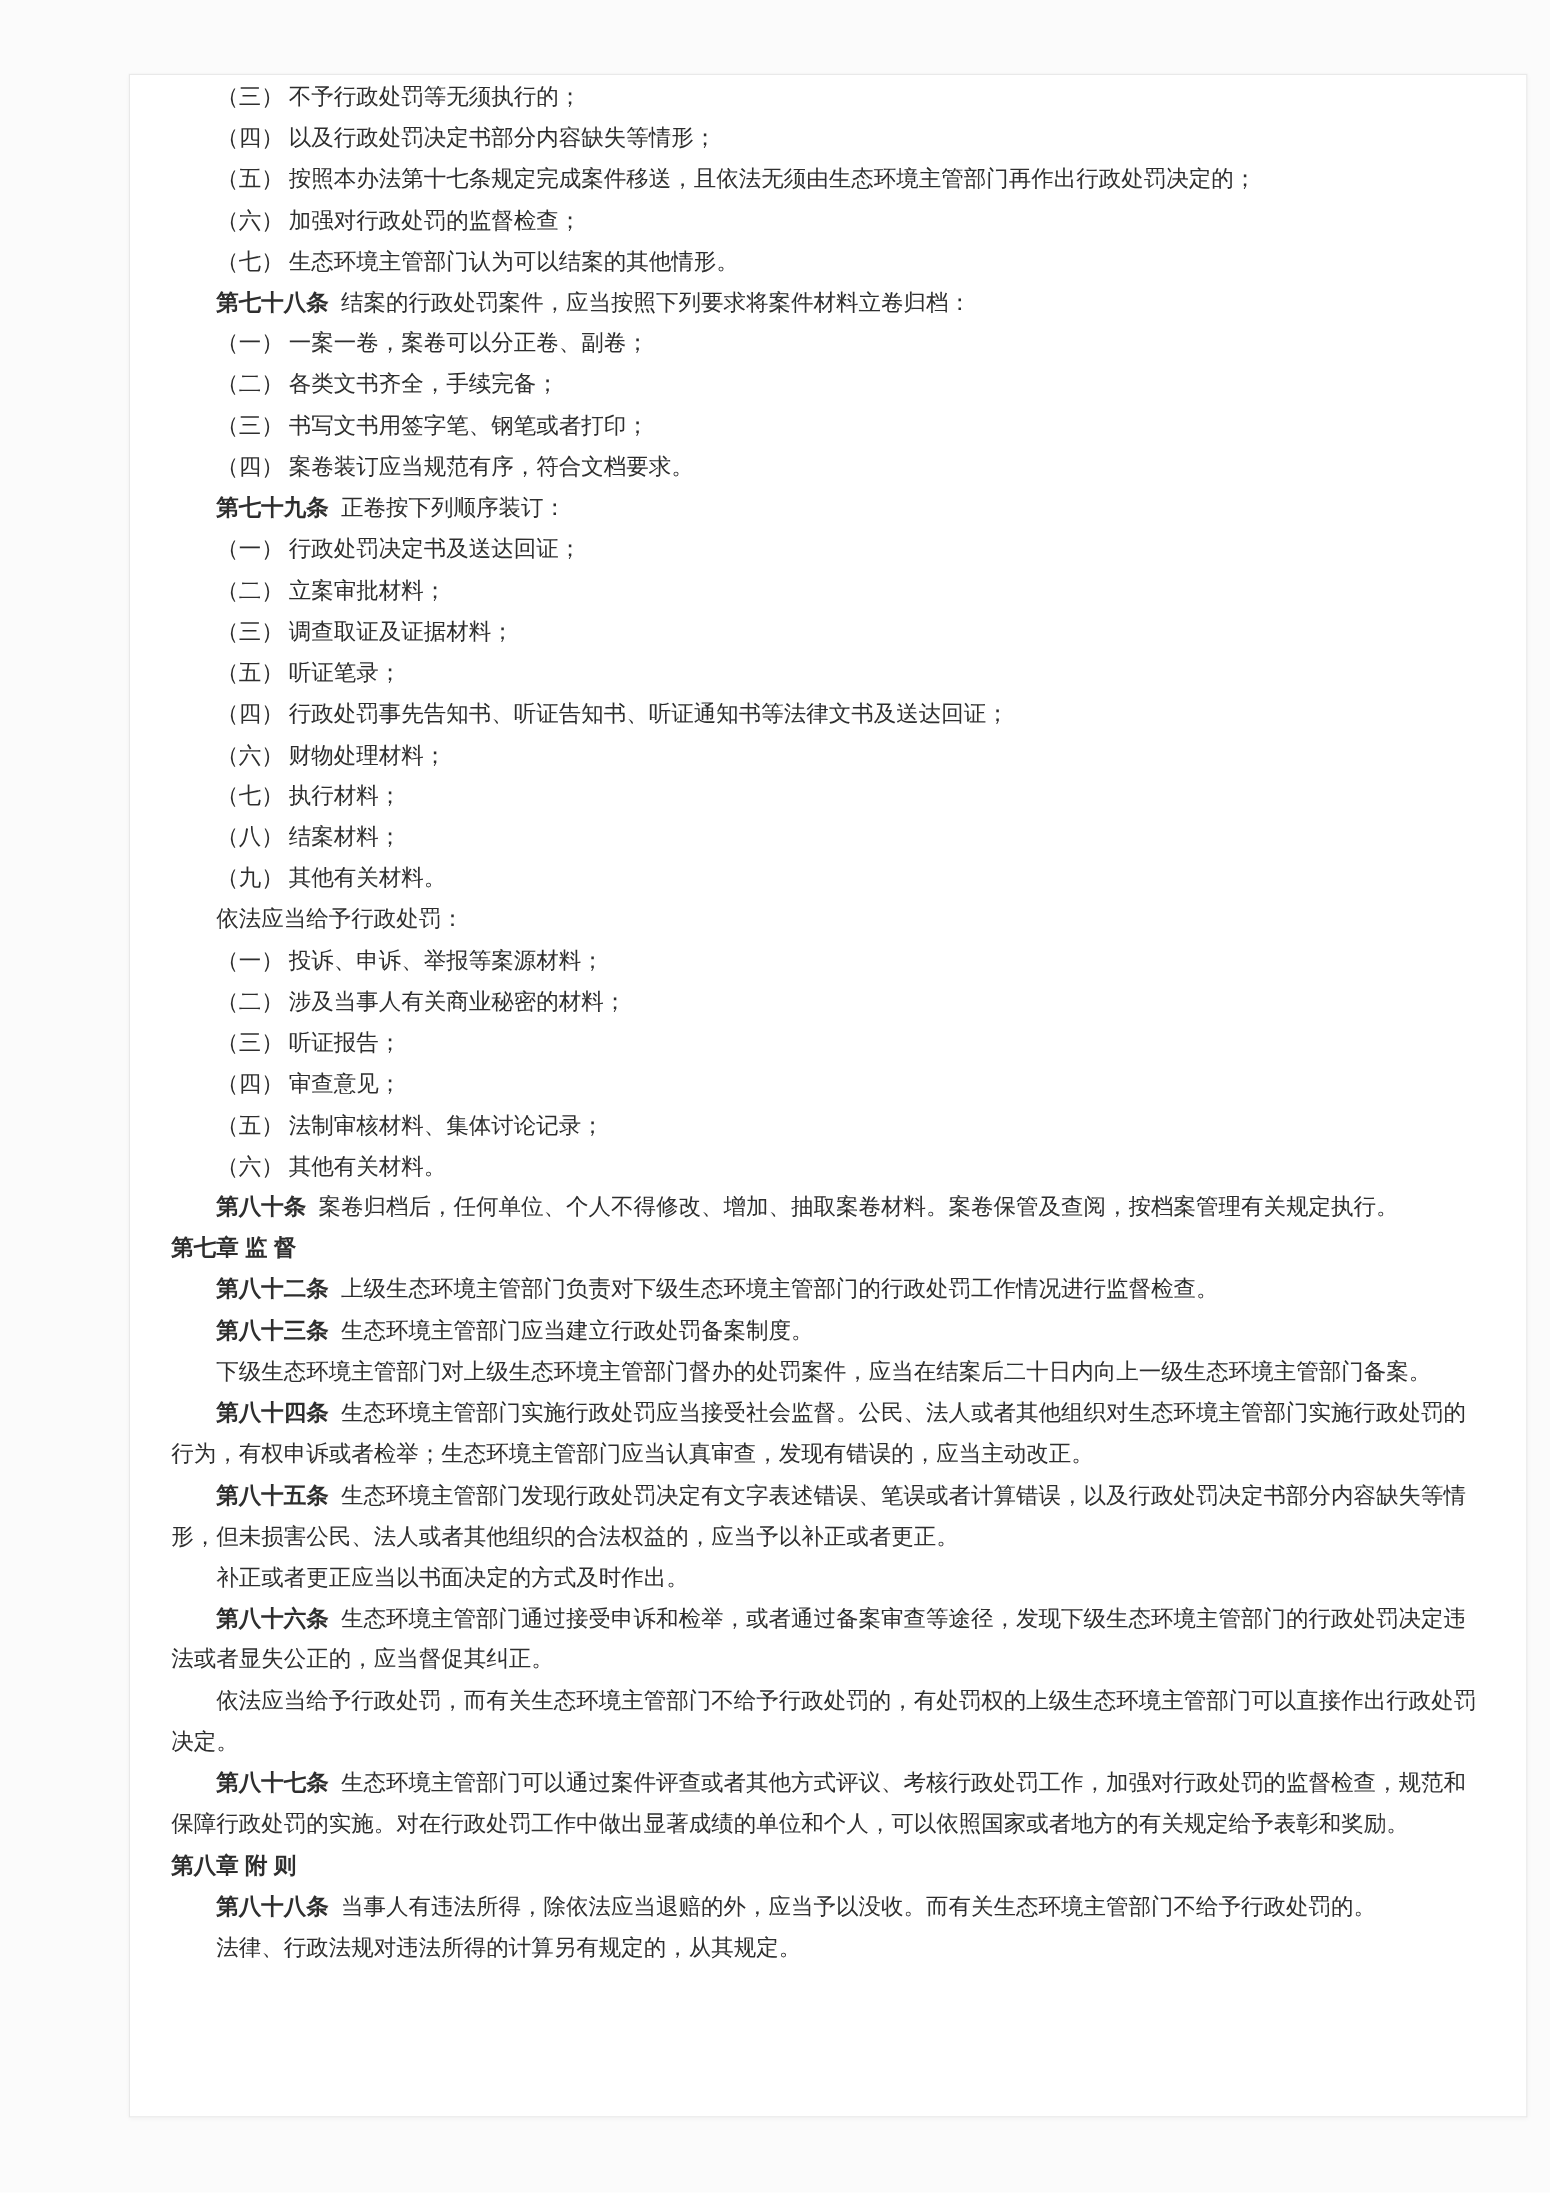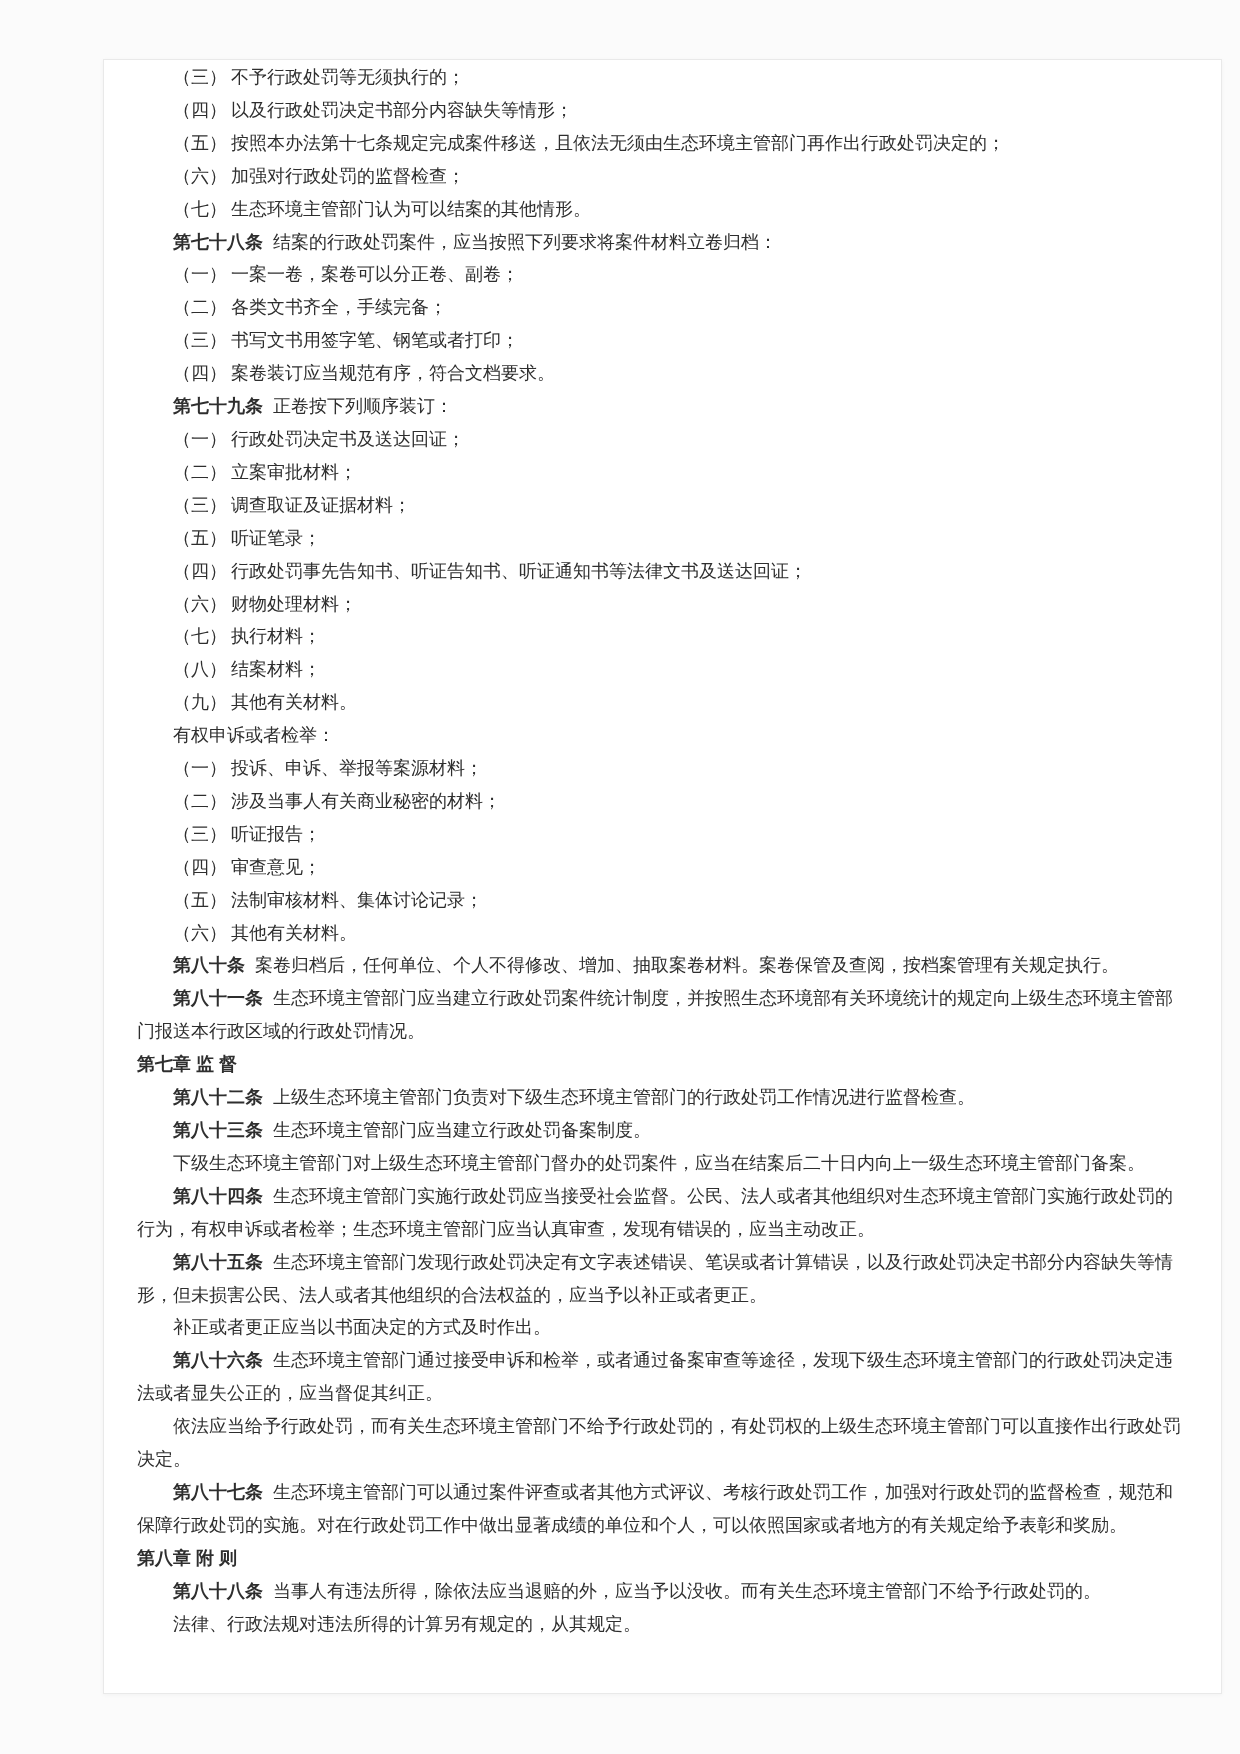--- a/index.html
+++ b/index.html
@@ -75,29 +75,28 @@
       <p><span class="num">第七十九条</span><span>正卷按下列顺序装订：</span></p>
       <p><span class="marker">（一）</span><span>行政处罚决定书及送达回证；</span></p>
       <p><span class="marker">（二）</span><span>立案审批材料；</span></p>
       <p><span class="marker">（三）</span><span>调查取证及证据材料；</span></p>
       <p><span class="marker">（五）</span><span>听证笔录；</span></p>
       <p><span class="marker">（四）</span><span>行政处罚事先告知书、听证告知书、听证通知书等法律文书及送达回证；</span></p>
       <p><span class="marker">（六）</span><span>财物处理材料；</span></p>
       <p><span class="marker">（七）</span><span>执行材料；</span></p>
       <p><span class="marker">（八）</span><span>结案材料；</span></p>
       <p><span class="marker">（九）</span><span>其他有关材料。</span></p>
-      <p>有权申诉或者检举：</p>
+      <p>依法应当给予行政处罚：</p>
       <p><span class="marker">（一）</span><span>投诉、申诉、举报等案源材料；</span></p>
       <p><span class="marker">（二）</span><span>涉及当事人有关商业秘密的材料；</span></p>
       <p><span class="marker">（三）</span><span>听证报告；</span></p>
       <p><span class="marker">（四）</span><span>审查意见；</span></p>
       <p><span class="marker">（五）</span><span>法制审核材料、集体讨论记录；</span></p>
       <p><span class="marker">（六）</span><span>其他有关材料。</span></p>
       <p><span class="num">第八十条</span><span>案卷归档后，任何单位、个人不得修改、增加、抽取案卷材料。案卷保管及查阅，按档案管理有关规定执行。</span></p>
-      <p><span class="num">第八十一条</span><span>生态环境主管部门应当建立行政处罚案件统计制度，并按照生态环境部有关环境统计的规定向上级生态环境主管部门报送本行政区域的行政处罚情况。</span></p>
       <p class="chapter">第七章 监 督</p>
       <p><span class="num">第八十二条</span><span>上级生态环境主管部门负责对下级生态环境主管部门的行政处罚工作情况进行监督检查。</span></p>
       <p><span class="num">第八十三条</span><span>生态环境主管部门应当建立行政处罚备案制度。</span></p>
       <p>下级生态环境主管部门对上级生态环境主管部门督办的处罚案件，应当在结案后二十日内向上一级生态环境主管部门备案。</p>
       <p><span class="num">第八十四条</span><span>生态环境主管部门实施行政处罚应当接受社会监督。公民、法人或者其他组织对生态环境主管部门实施行政处罚的行为，有权申诉或者检举；生态环境主管部门应当认真审查，发现有错误的，应当主动改正。</span></p>
       <p><span class="num">第八十五条</span><span>生态环境主管部门发现行政处罚决定有文字表述错误、笔误或者计算错误，以及行政处罚决定书部分内容缺失等情形，但未损害公民、法人或者其他组织的合法权益的，应当予以补正或者更正。</span></p>
       <p>补正或者更正应当以书面决定的方式及时作出。</p>
       <p><span class="num">第八十六条</span><span>生态环境主管部门通过接受申诉和检举，或者通过备案审查等途径，发现下级生态环境主管部门的行政处罚决定违法或者显失公正的，应当督促其纠正。</span></p>
       <p>依法应当给予行政处罚，而有关生态环境主管部门不给予行政处罚的，有处罚权的上级生态环境主管部门可以直接作出行政处罚决定。</p>
       <p><span class="num">第八十七条</span><span>生态环境主管部门可以通过案件评查或者其他方式评议、考核行政处罚工作，加强对行政处罚的监督检查，规范和保障行政处罚的实施。对在行政处罚工作中做出显著成绩的单位和个人，可以依照国家或者地方的有关规定给予表彰和奖励。</span></p>

